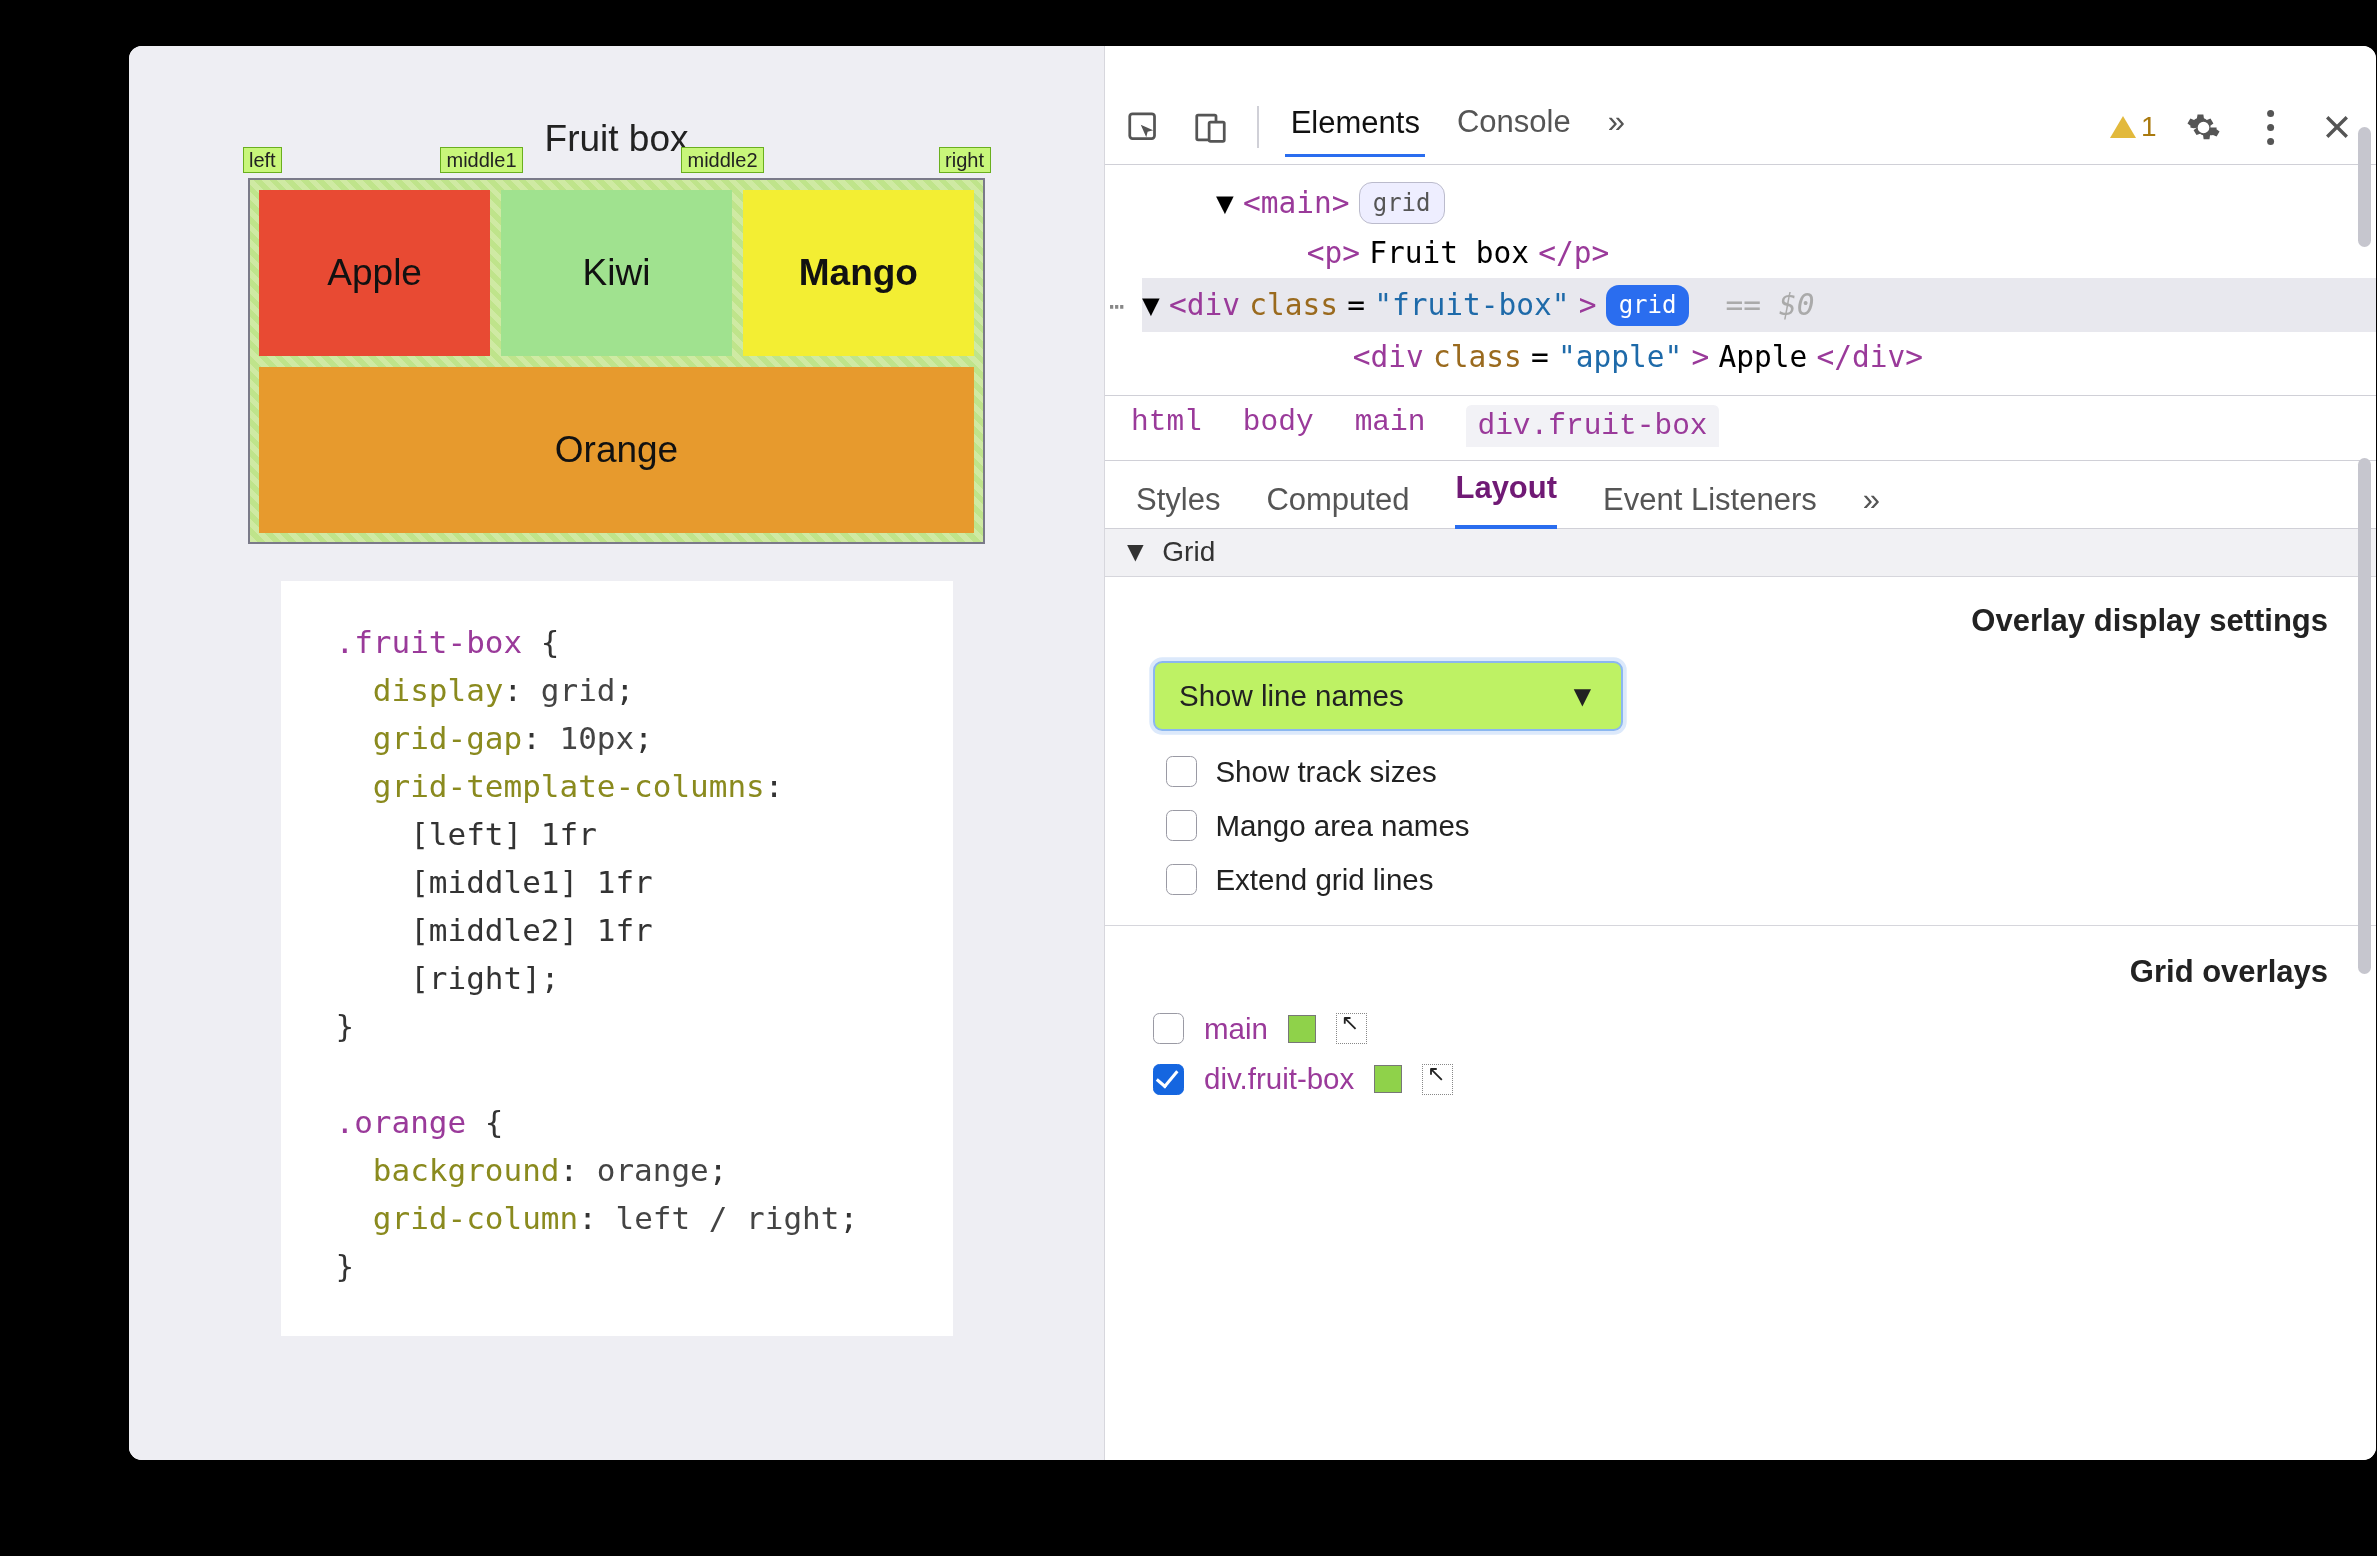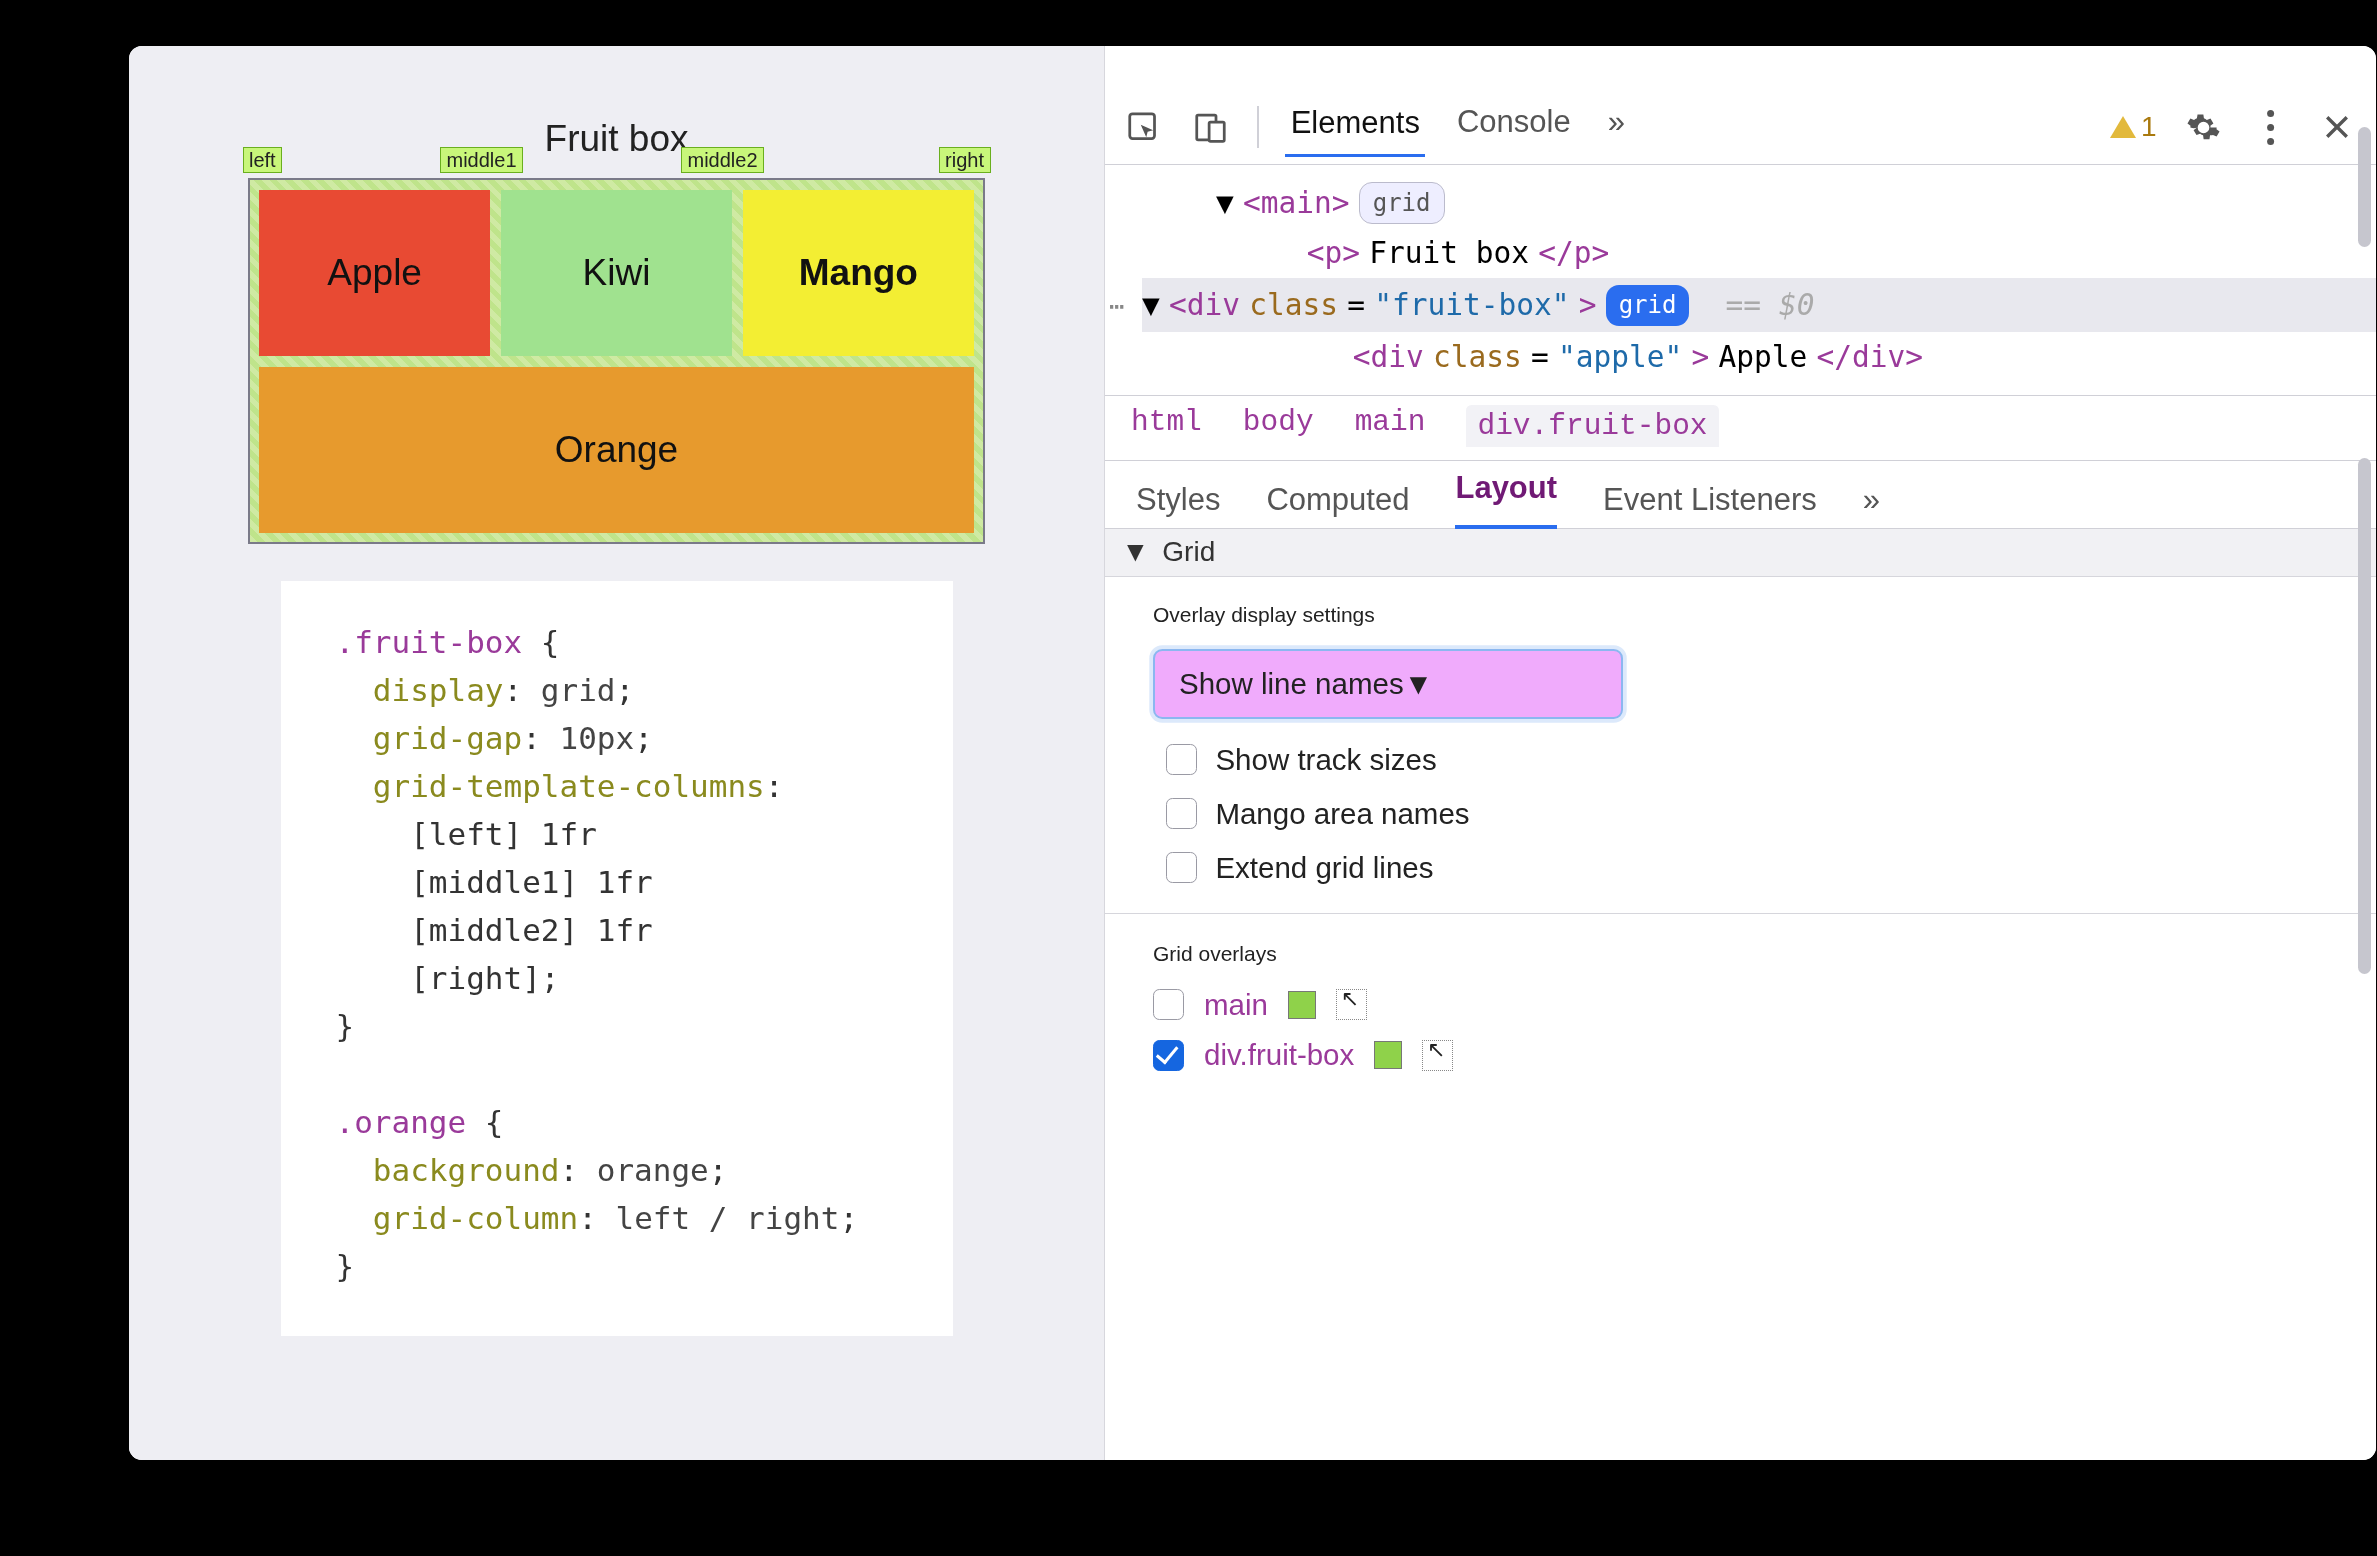--- a/index.html
+++ b/index.html
@@ -125,28 +125,28 @@
     height: 68px;
   }
   .subtabs .active { color:#701a75; border-bottom:4.6px solid #2a6def; padding-bottom:19px;font-weight:bold;}
   .acc-header {
     background:#f1f1f4; border-bottom:0.9px solid #d6d6dc;
     font-size:28px; color:#333;
     padding: 7.4px 16.6px;
     display:flex; align-items:center; gap:13px;
   }
   .acc-body { padding: 26px 48px; font-size: 29.5px; color:#222;}
-  .sec-title { font-weight:400; font-size:21px; margin-bottom: 22px;}
+  .sec-title { font-weight:700; font-size:31px; margin-bottom: 22px; text-align: right;}
   .select {
     width: 470px; height: 70px;
     border: 2.8px solid #8bb7f0; border-radius:9.2px;
     box-shadow: 0 0 0 3.7px #dce9fb;
-    display:flex; align-items:center; 
+    display:flex; align-items:center; justify-content:space-between;
     padding: 0 24px; font-size:29.5px; color:#222;
-    margin-bottom: 24px; background:#f0abfc;
+    margin-bottom: 24px; background:#bef264;
   }
   .chk-row { display:flex; align-items:center; gap:18.4px; margin: 20px 13px; font-size:29.5px;}
   .chk { width:31px; height:31px; border:1.8px solid #9a9aa4; border-radius:6.4px; background:#fff;}
   .chk.checked { background:#1566e0; border-color:#1566e0; position:relative;}
   .chk.checked::after{content:""; position:absolute; left:7.4px; top:1.8px; width:9.2px; height:18.4px; border:solid #fff; border-width:0 3.7px 3.7px 0; transform:rotate(40deg);}
   .divider { border-top:0.9px solid #d6d6dc; margin: 28px -48px;}
   .overlay-row { display:flex; align-items:center; gap:20px; margin:16.6px 0; font-size:29.5px;}
   .overlay-row .name{ color:#9a3a9a;}
   .swatch{ width:28px;height:28px;border:1.8px solid #777;}
   .swatch.green{ background:#8fd24a;}

